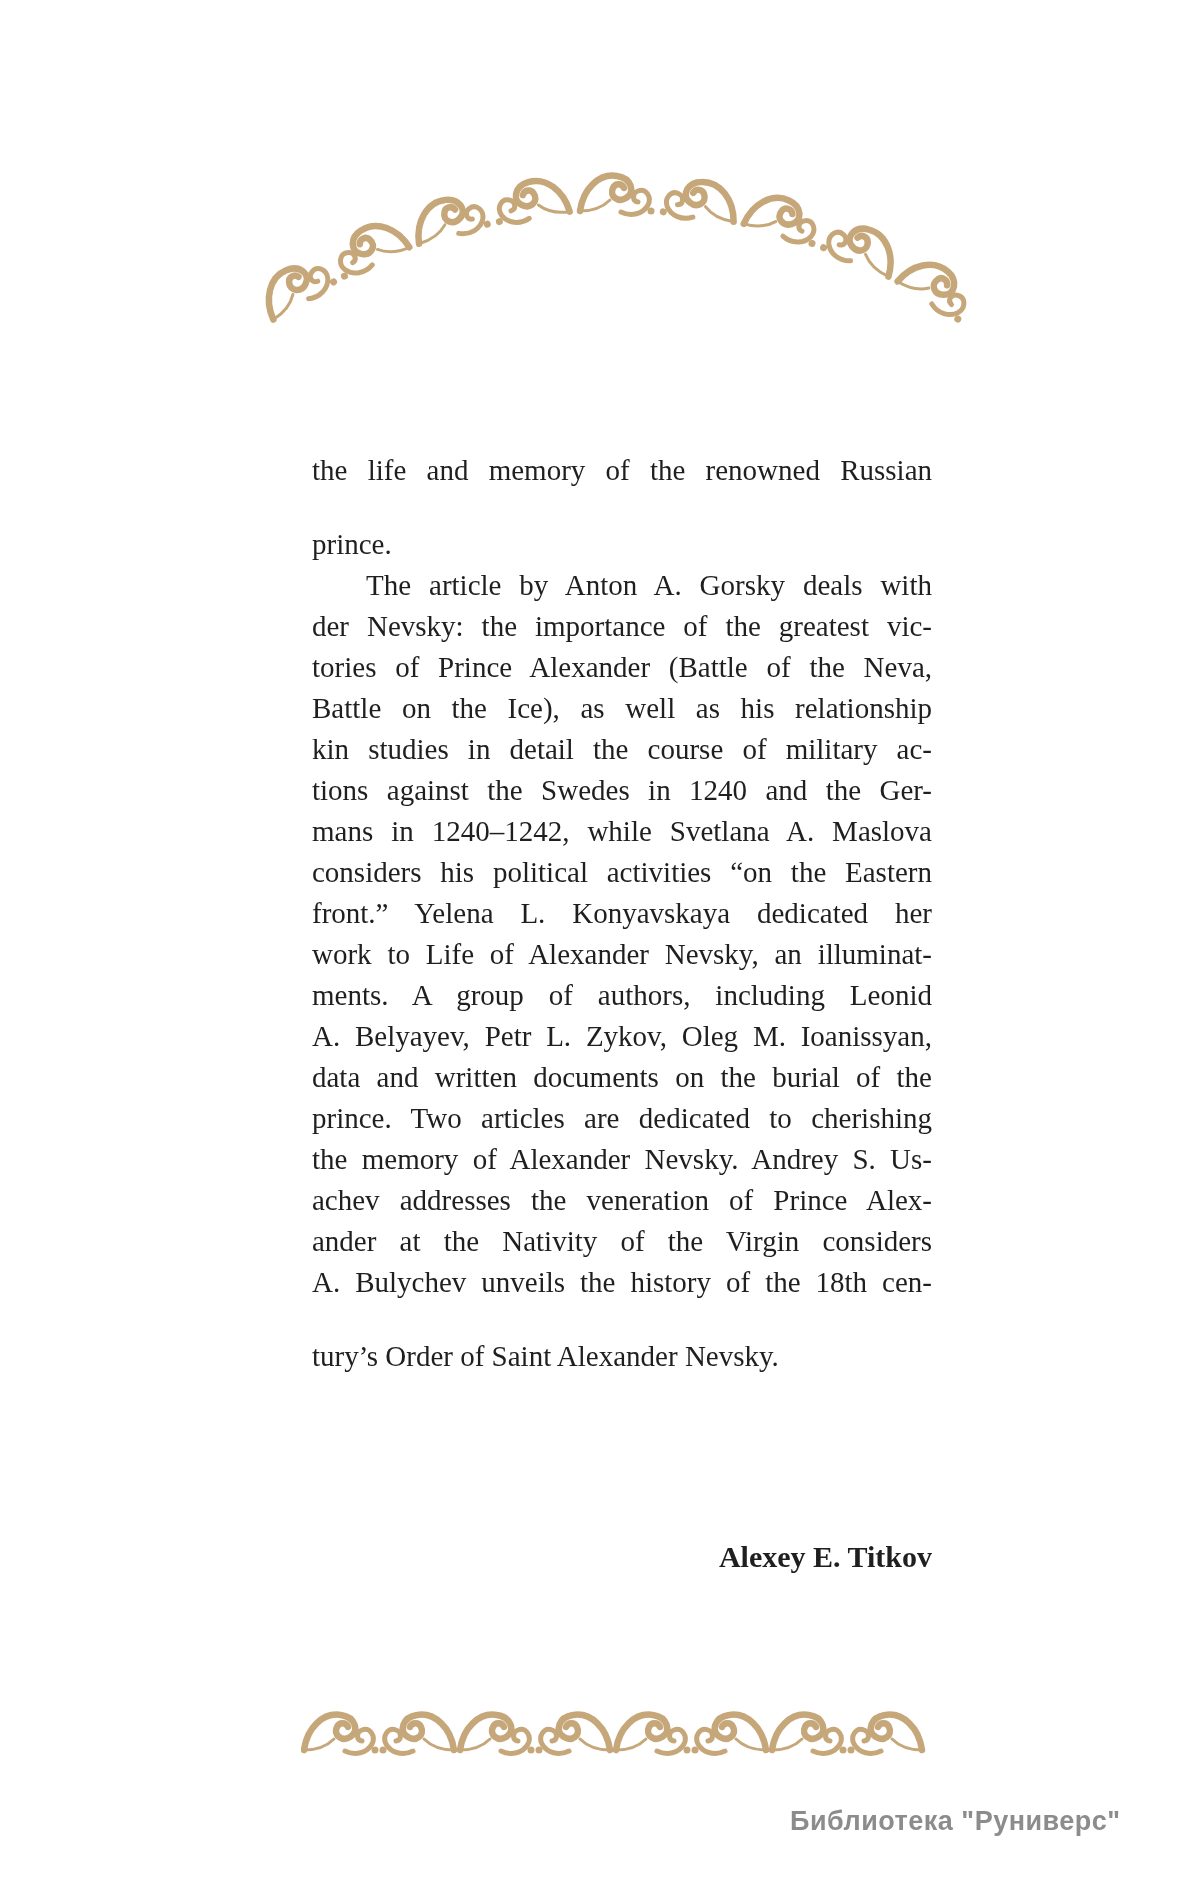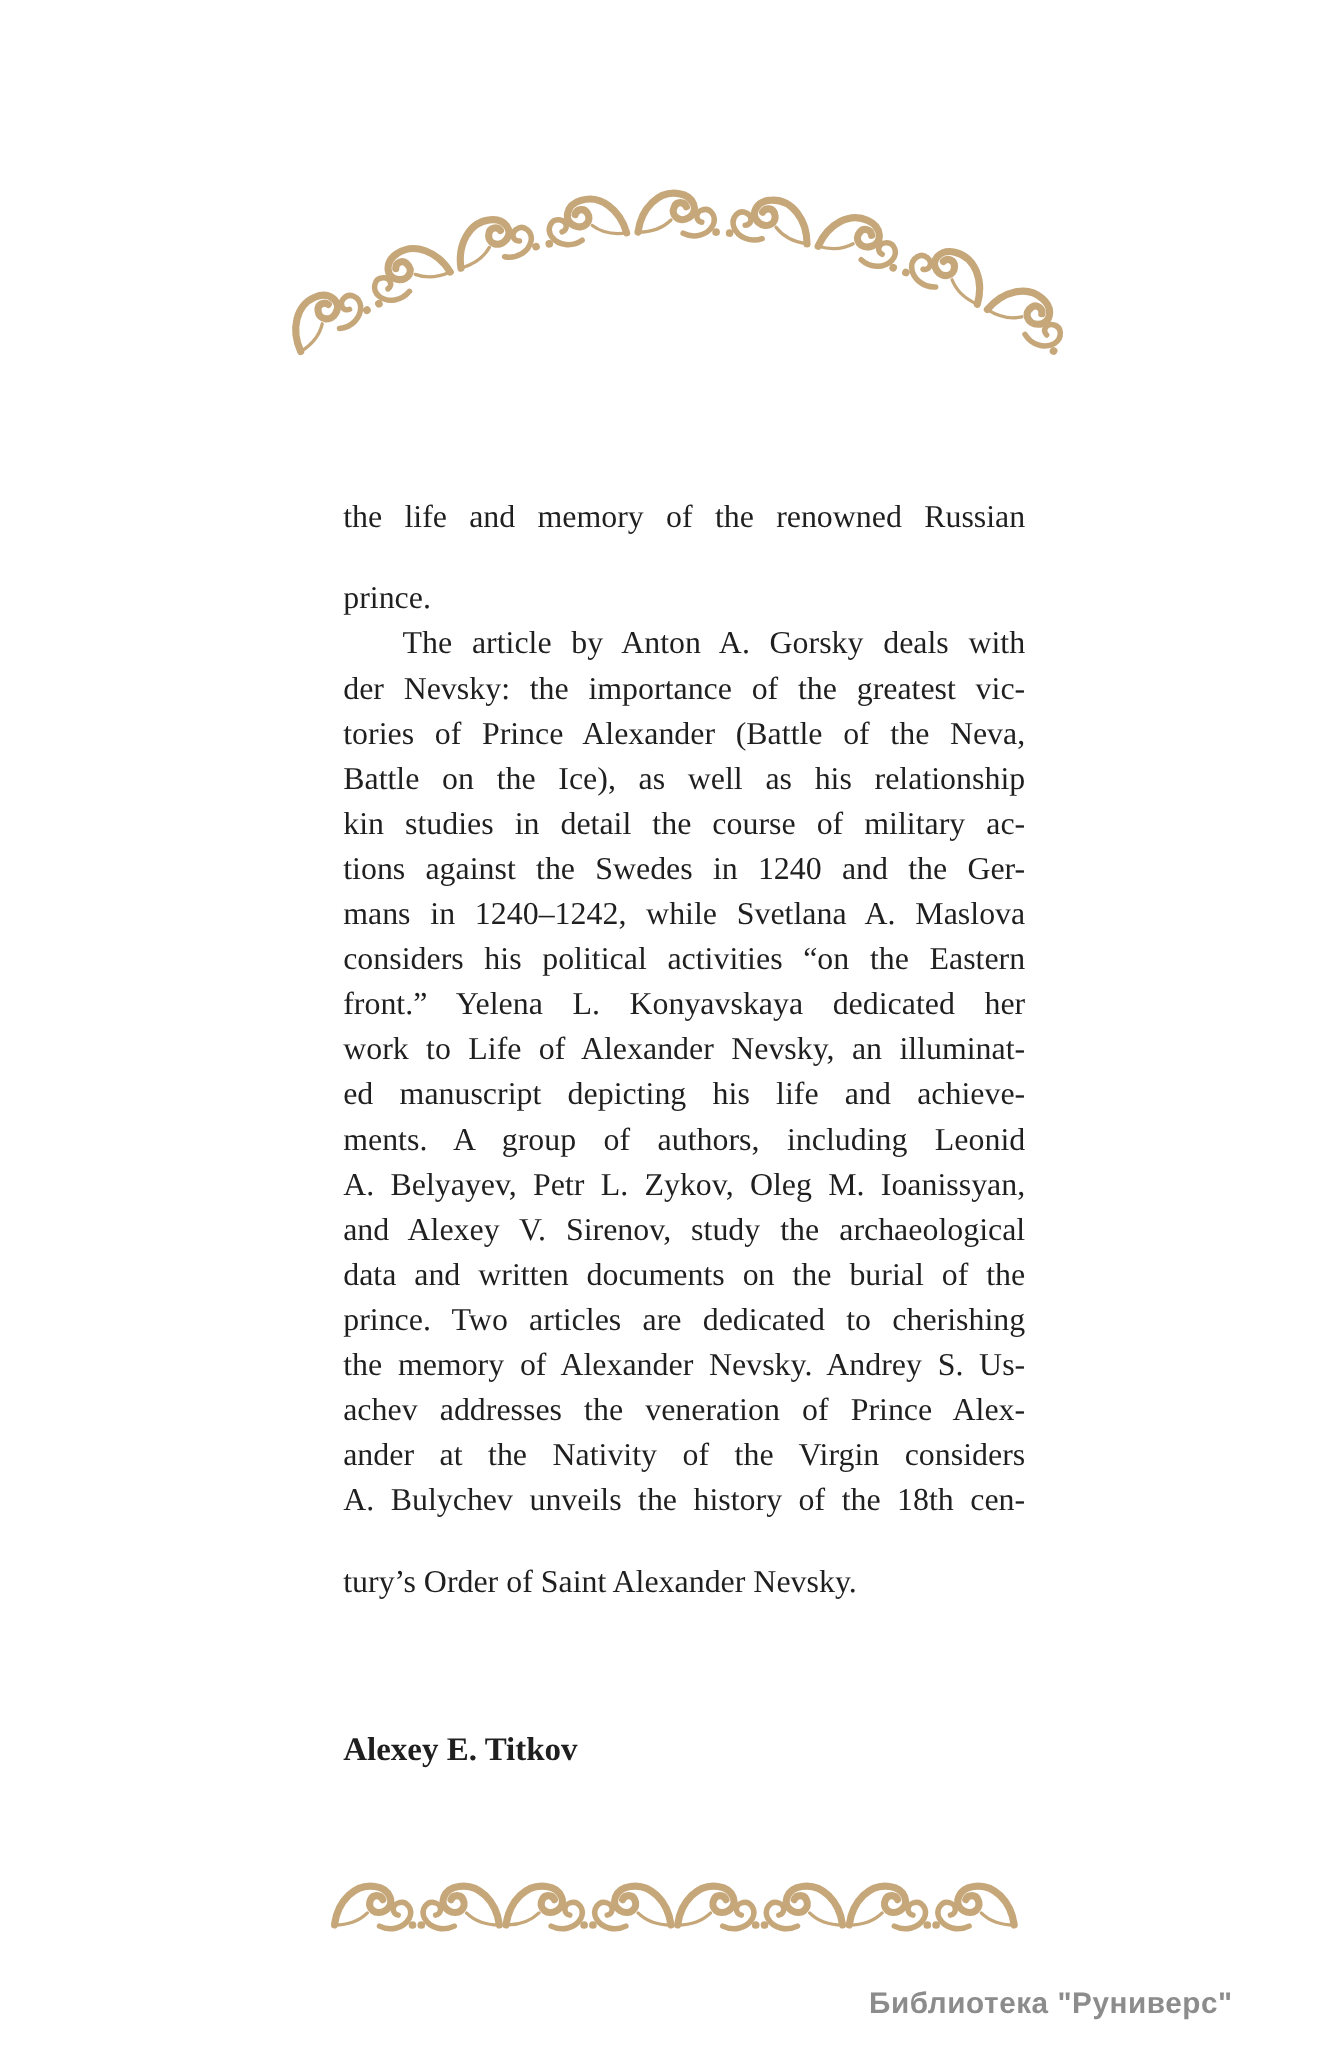--- a/index.html
+++ b/index.html
@@ -40,23 +40,23 @@
     text-align-last: justify;
     white-space: normal;
     height: 41px;
     overflow: visible;
   }
   .line.para-end { text-align-last: left; margin-top: 33px; }
   .line.indent { padding-left: 54px; }
   .signature {
     position: absolute;
     left: 312px;
-    top: 1571px;
+    top: 1537px;
     width: 620px;
-    text-align: left;
+    text-align: right;
     color: var(--ink);
   }
   .signature .sig-name {
     font-size: 30px;
     font-weight: bold;
     line-height: 40px;
   }
   .signature .sig-title {
     font-size: 29px;
     font-style: italic;
@@ -128,24 +128,22 @@
       <div class="line indent">The article by Anton A. Gorsky deals with</div>
       <div class="line">der Nevsky: the importance of the greatest vic-</div>
       <div class="line">tories of Prince Alexander (Battle of the Neva,</div>
       <div class="line">Battle on the Ice), as well as his relationship</div>
       <div class="line">kin studies in detail the course of military ac-</div>
       <div class="line">tions against the Swedes in 1240 and the Ger-</div>
       <div class="line">mans in 1240–1242, while Svetlana A. Maslova</div>
       <div class="line">considers his political activities “on the Eastern</div>
       <div class="line">front.” Yelena L. Konyavskaya dedicated her</div>
       <div class="line">work to Life of Alexander Nevsky, an illuminat-</div>
-      <div class="line">ed manuscript depicting his life and achieve-</div>
       <div class="line">ments. A group of authors, including Leonid</div>
       <div class="line">A. Belyayev, Petr L. Zykov, Oleg M. Ioanissyan,</div>
-      <div class="line">and Alexey V. Sirenov, study the archaeological</div>
       <div class="line">data and written documents on the burial of the</div>
       <div class="line">prince. Two articles are dedicated to cherishing</div>
       <div class="line">the memory of Alexander Nevsky. Andrey S. Us-</div>
       <div class="line">achev addresses the veneration of Prince Alex-</div>
       <div class="line">ander at the Nativity of the Virgin considers</div>
       <div class="line">A. Bulychev unveils the history of the 18th cen-</div>
       <div class="line para-end">tury’s Order of Saint Alexander Nevsky.</div>
     </div>
 
   <div class="signature">

